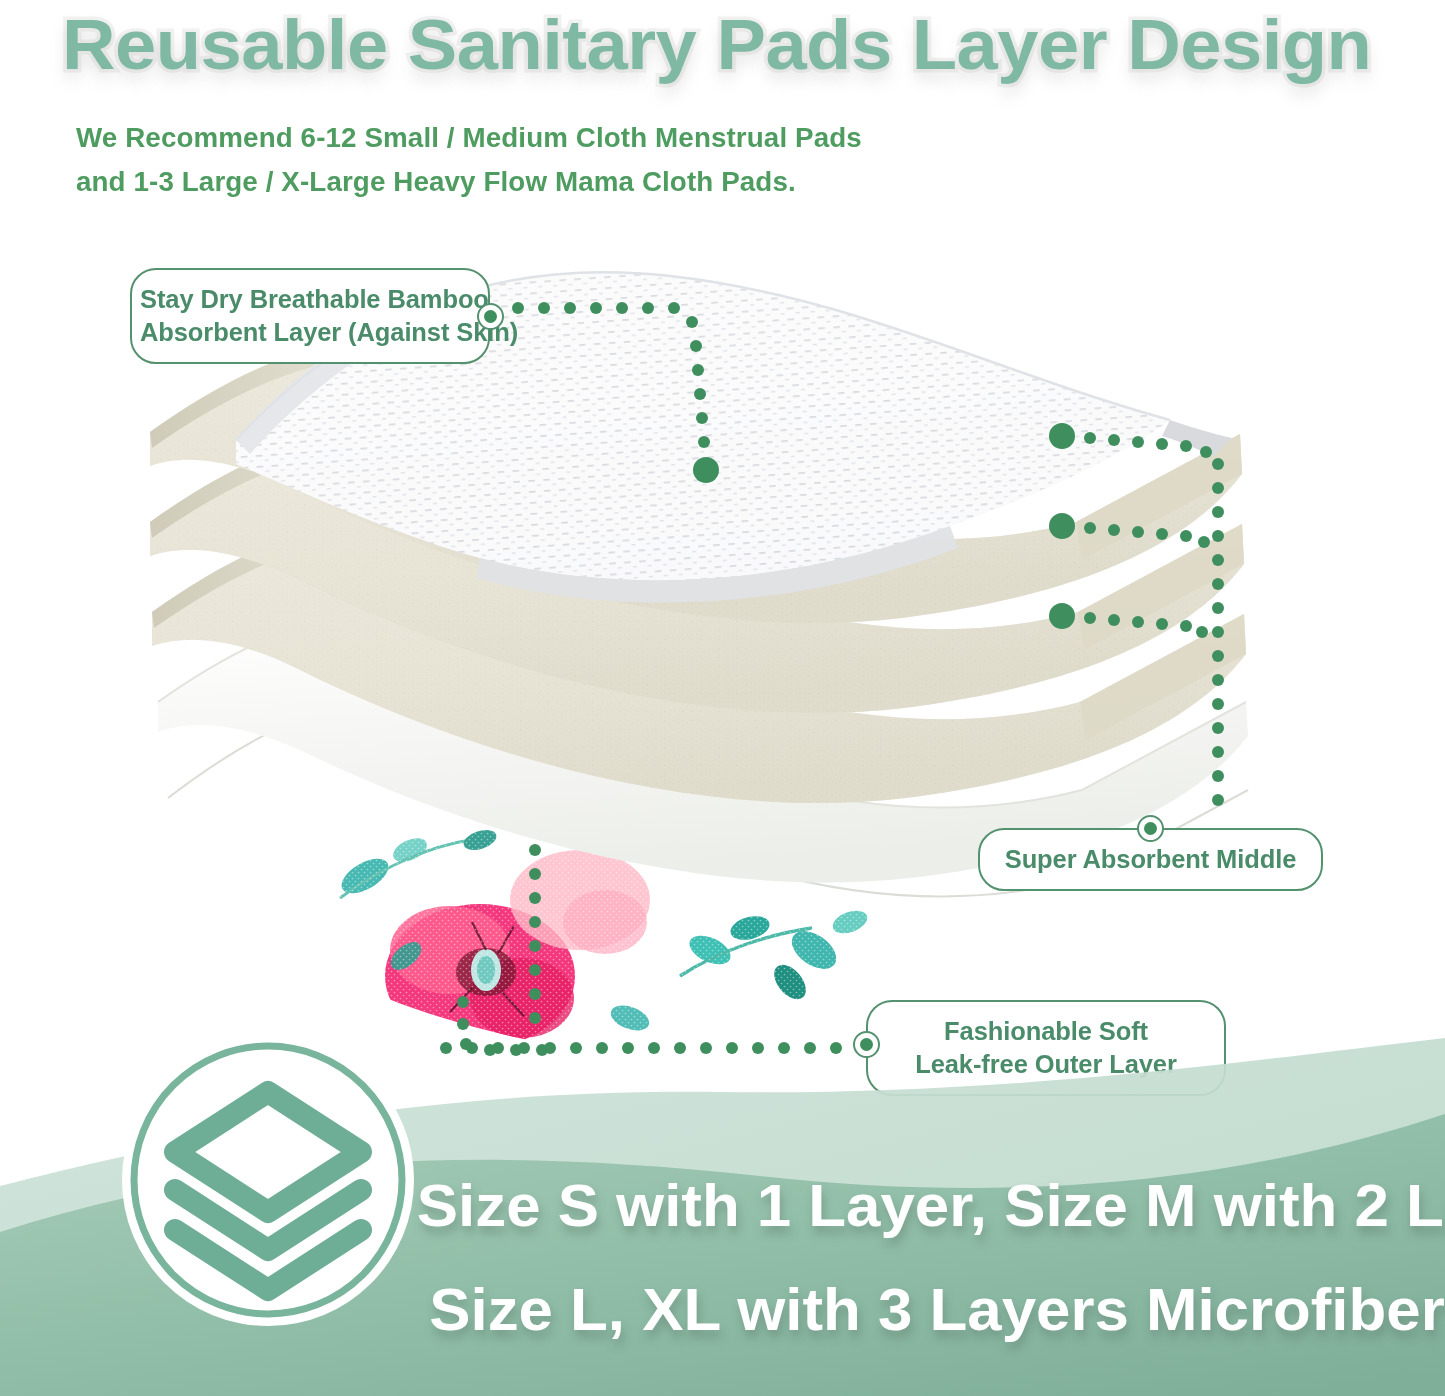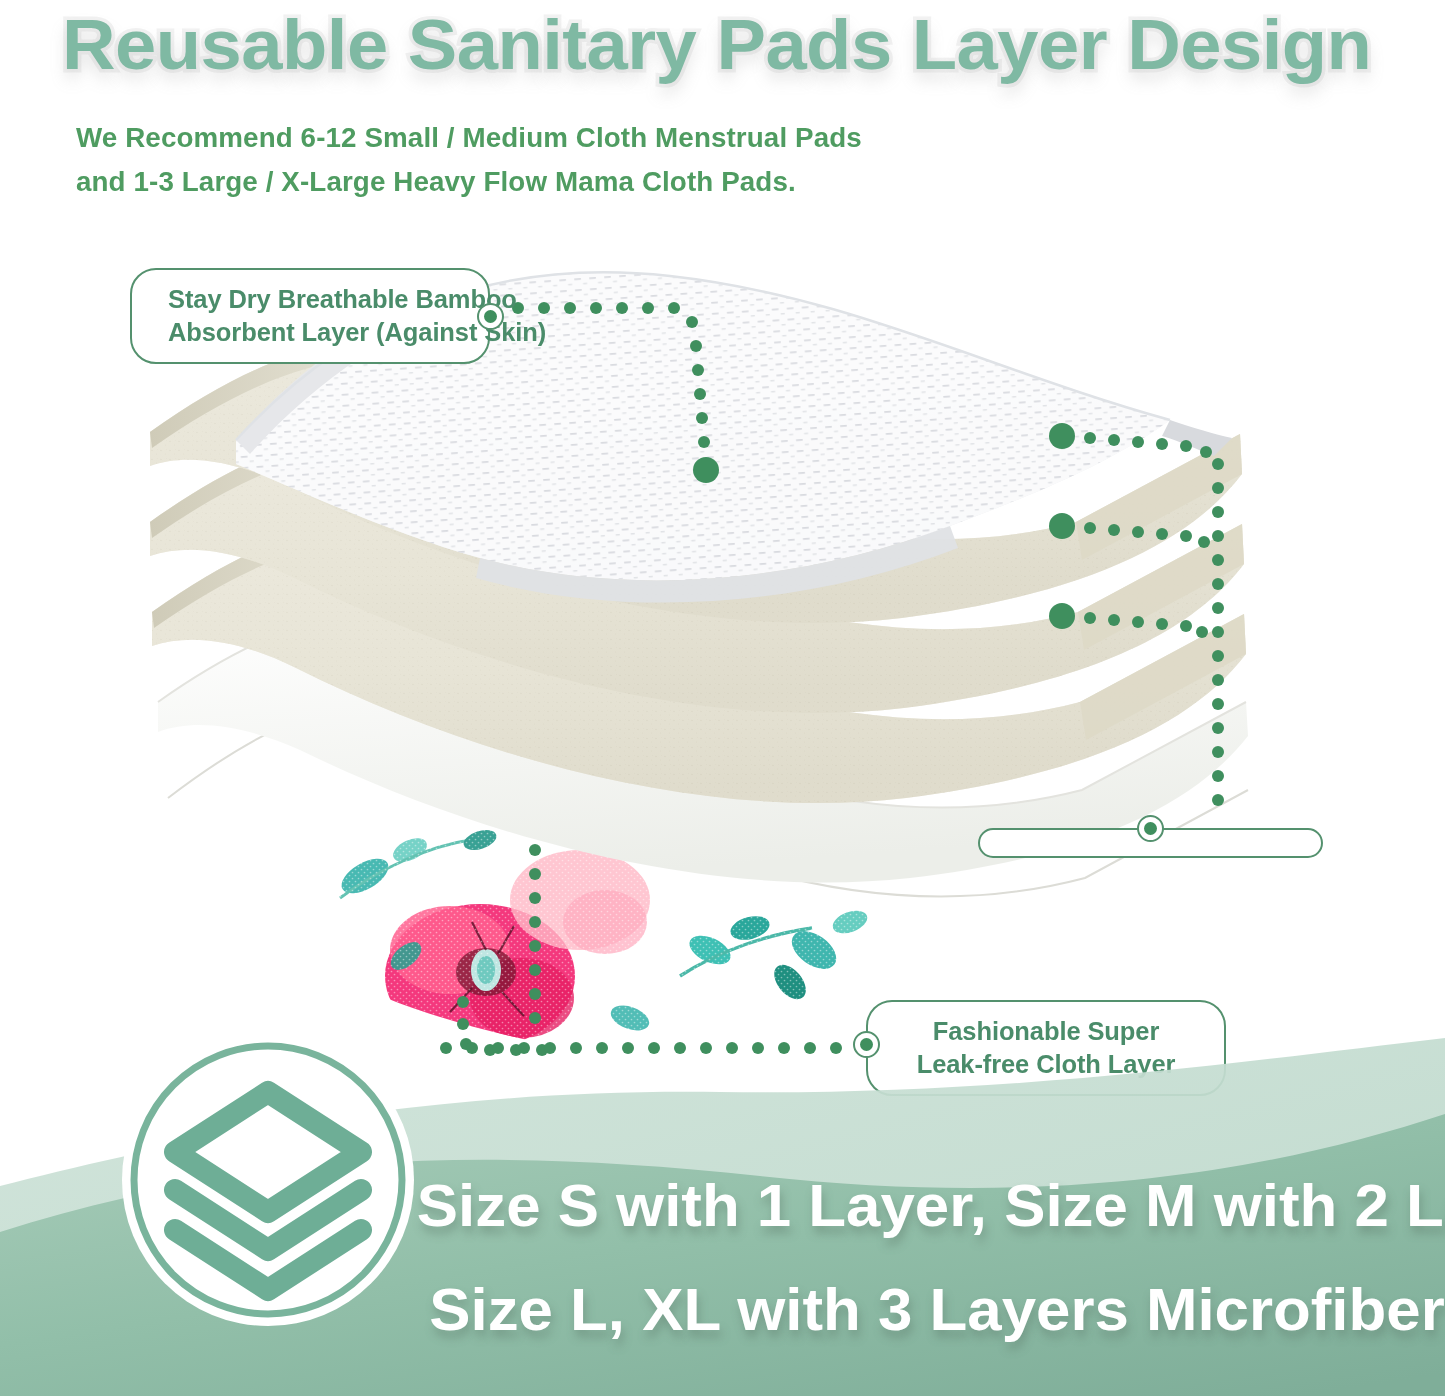--- a/index.html
+++ b/index.html
@@ -36,21 +36,21 @@
   .illus svg{width:100%;height:100%;display:block;overflow:visible;}
 
   
   .callout{
     position:absolute;
     border:2.5px solid #54916e;
     border-radius:26px;
     background:#ffffff;
     color:#4a8c6a;
     font-size:25.5px;line-height:33px;font-weight:bold;
-    padding:13px 36px;
+    padding:13px 8px;
     box-sizing:border-box;
     text-align:center;
     letter-spacing:-.1px;
   }
   .callout .ln{display:block;white-space:nowrap;}
   #callout-top{left:130px;top:268px;width:360px;text-align:left;}
   #callout-mid{left:978px;top:828px;width:345px;}
   #callout-bot{left:866px;top:1000px;width:360px;}
 
   .conn-dot{
@@ -376,26 +376,27 @@
     </g>
   </svg>
 
   <div class="callout" id="callout-top">
     <span class="ln">Stay Dry Breathable Bamboo</span>
     <span class="ln">Absorbent Layer (Against Skin)</span>
   </div>
   <div class="conn-dot" id="cdot-top"></div>
 
   <div class="callout" id="callout-mid">
+    <span class="ln">Super Absorbent Middle</span>
   </div>
   <div class="conn-dot" id="cdot-mid"></div>
 
   <div class="callout" id="callout-bot">
-    <span class="ln">Fashionable Super</span>
-    <span class="ln">Leak-free Cloth Layer</span>
+    <span class="ln">Fashionable Soft</span>
+    <span class="ln">Leak-free Outer Layer</span>
   </div>
   <div class="conn-dot" id="cdot-bot"></div>
 
   <div class="banner">
     <svg viewBox="0 0 1445 360" preserveAspectRatio="none">
       <defs>
         <linearGradient id="bgBack" x1="0" y1="0" x2="1" y2="1">
           <stop offset="0" stop-color="#cfe3d9" stop-opacity=".95"></stop>
           <stop offset="1" stop-color="#b9d6c8" stop-opacity=".9"></stop>
         </linearGradient>

